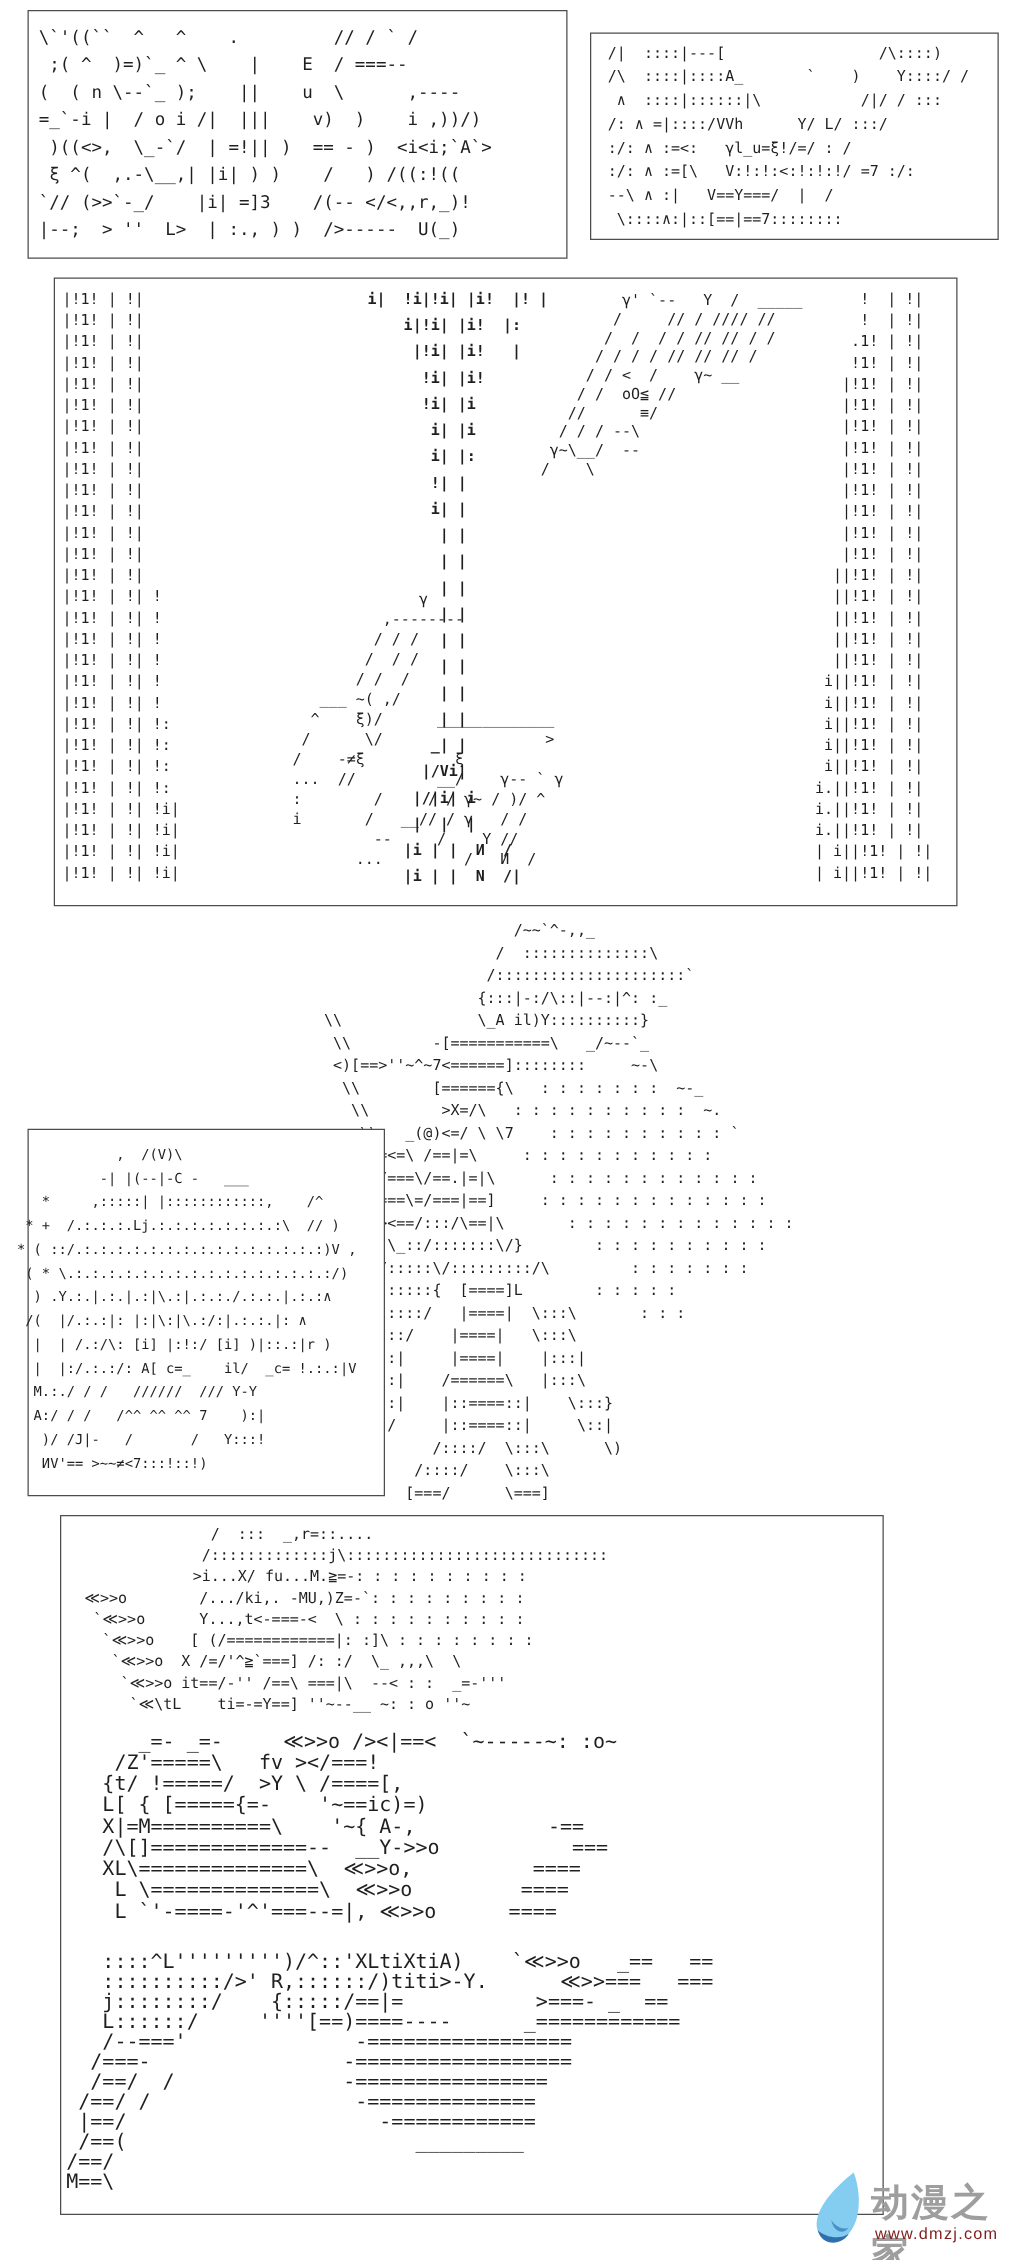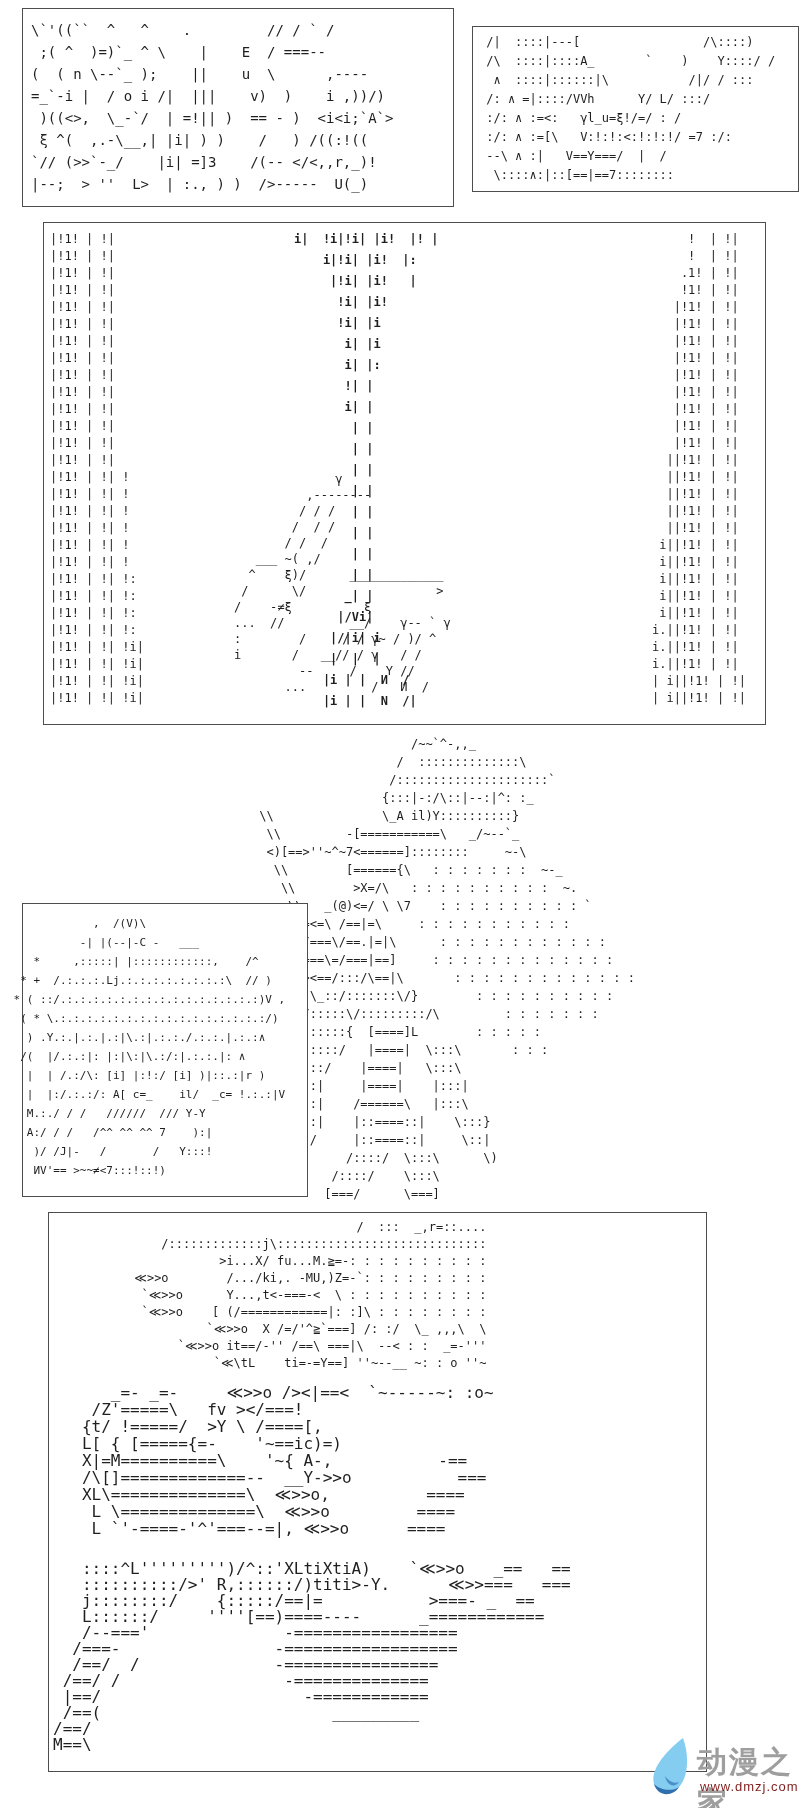--- a/index.html
+++ b/index.html
@@ -15,21 +15,21 @@
   #bigbox{left:43px;top:222px;width:721px;height:501px;}
   .bb-left{left:6px;top:8px;font-size:12px;line-height:17px;}
   .bb-cpill{left:250px;top:6px;font-size:12px;line-height:21px;font-weight:bold;}
   .bb-diag{left:338px;top:10px;font-size:12px;line-height:15px;}
   .bb-cart{left:190px;top:248px;font-size:12px;line-height:16px;}
   .bb-rpill{left:608px;top:8px;font-size:12px;line-height:17px;}
   #midart{left:252px;top:735px;font-size:12px;line-height:18px;}
   #leftbox{left:22px;top:903px;width:284px;height:292px;}
   #leftbox .aa{left:-16px;top:10px;font-size:11px;line-height:19px;}
   #bottombox{left:48px;top:1212px;width:657px;height:558px;}
-  .bt-top{left:4px;top:6px;font-size:12px;line-height:17px;text-align:right;}
+  .bt-top{left:4px;top:6px;font-size:12px;line-height:17px;}
   .bt-mid{left:4px;top:171px;font-size:16px;line-height:17px;}
   .bt-bot{left:4px;top:348px;font-size:16px;line-height:16px;}
   #wm-logo{position:absolute;left:645px;top:1736px;width:50px;height:60px;}
   #wm-name{position:absolute;left:697px;top:1742px;font-family:"Liberation Sans",sans-serif;
            font-size:30px;font-weight:bold;color:#9e9e9e;letter-spacing:2px;}
   #wm-url{position:absolute;left:700px;top:1779px;font-family:"Liberation Sans",sans-serif;
           font-size:13px;color:#7f1d1d;letter-spacing:1px;}
 </style>
 </head>
 <body>
@@ -103,20 +103,30 @@
         | |
         | |
         | |
         | |
        _| |
       |/Vi|
      |/|i| i
      |  |  |
     |i | |  И  /
     |i | |  N  /|</pre>
+    <pre class="aa bb-diag">                γ' `--   Y  /  _____
+               /     // / //// //
+              /  /  / / // // / /
+             / / / / // // // /
+            / / &lt;  /    γ~ __
+           / /  oO≦ //
+          //      ≡/
+         / / / --\
+        γ~\__/  --
+       /    \</pre>
     <pre class="aa bb-cart">              γ
           ,--------
          / / /
         /  / /
        / /  /
    ___ ~( ,/
   ^    ξ)/      _____________
  /      \/                  &gt;
 /    -≠ξ          ξ
 ...  //         __/    γ-- ` γ

